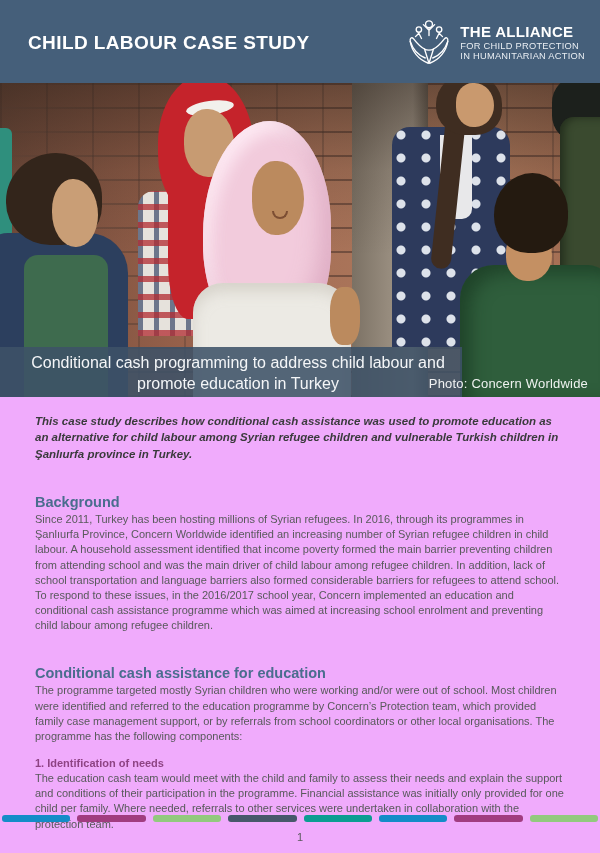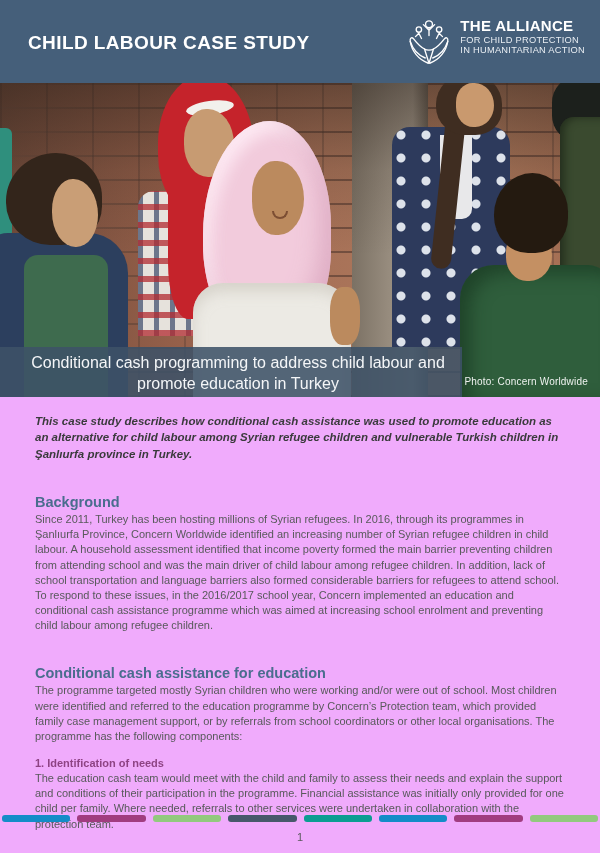--- a/index.html
+++ b/index.html
@@ -3,21 +3,21 @@
 <meta charset="utf-8">
 <style>
   * { margin:0; padding:0; box-sizing:border-box; }
   html,body { background:#ffffff; }
   body { font-family:"Liberation Sans", sans-serif; }
   .page { position:relative; width:600px; height:853px; background:#f0abfc; overflow:hidden; margin:0 auto; }
 
   
   .header { position:absolute; top:0; left:0; width:600px; height:83px; background:#455f7a; }
   .header-title { position:absolute; left:28px; top:32px; color:#ffffff; font-size:19px; font-weight:bold; letter-spacing:0.4px; }
-  .logo { position:absolute; right:15px; top:18px; display:flex; align-items:flex-start; }
+  .logo { position:absolute; right:15px; top:18px; display:flex; align-items:center; }
   .logo-icon { width:48px; height:50px; margin-right:7px; }
   .logo-text { color:#ffffff; line-height:1.12; }
   .logo-line1 { font-size:15px; font-weight:bold; letter-spacing:0.3px; }
   .logo-line2, .logo-line3 { font-size:9.3px; letter-spacing:0.25px; color:#e9eef3; }
 
   
   .photo { position:absolute; top:83px; left:0; width:600px; height:314px; overflow:hidden;
     background-color:#a26a50;
     background-image:
       repeating-linear-gradient(90deg, rgba(70,52,45,0.30) 0 2px, transparent 2px 46px),
@@ -62,21 +62,21 @@
     box-shadow:inset 4px 0 8px rgba(20,26,16,0.6); }
   .right-boy-body { left:460px; top:182px; width:150px; height:132px; background:#2f5e3c; border-radius:34px 22px 0 0;
     box-shadow:inset 10px 8px 18px rgba(18,46,26,0.55); }
   .right-boy-hair { left:494px; top:90px; width:74px; height:80px; background:#241a10; border-radius:52% 48% 44% 46%; }
   .right-boy-face { left:506px; top:146px; width:46px; height:52px; background:#c49063; border-radius:46% 54% 52% 48%; }
 
   
   .photo-caption { position:absolute; left:0; top:264px; width:462px; background:rgba(62,82,104,0.88);
     padding:5px 14px 7px 28px; z-index:10;text-align:center; }
   .photo-caption-text { color:#f4f6f8; font-size:16px; line-height:1.32; font-weight:400; }
-  .photo-credit { position:absolute; right:12px; top:293px; z-index:10; color:rgba(255,255,255,0.92); font-size:10px; letter-spacing:0.2px; }
+  .photo-credit { position:absolute; right:12px; top:293px; z-index:10; color:rgba(255,255,255,0.92); font-size:13px; letter-spacing:0.2px; }
 
   
   .content { position:absolute; top:397px; left:0; width:600px; padding:0 35px; }
   .intro { margin-top:16px; font-size:11.5px; font-weight:bold; font-style:italic; color:#3a3a3c; line-height:1.42; }
   .h2 { margin-top:32px; font-size:14.5px; font-weight:bold; color:#4a6d8e; }
   .para { margin-top:2px; font-size:11px; color:#58595b; line-height:1.38; }
   .h3 { margin-top:13px; font-size:11px; font-weight:bold; color:#8e4384; }
 
   
   .footer-bar { position:absolute; left:2px; top:815px; width:596px; height:7px; display:flex; gap:7px; }

